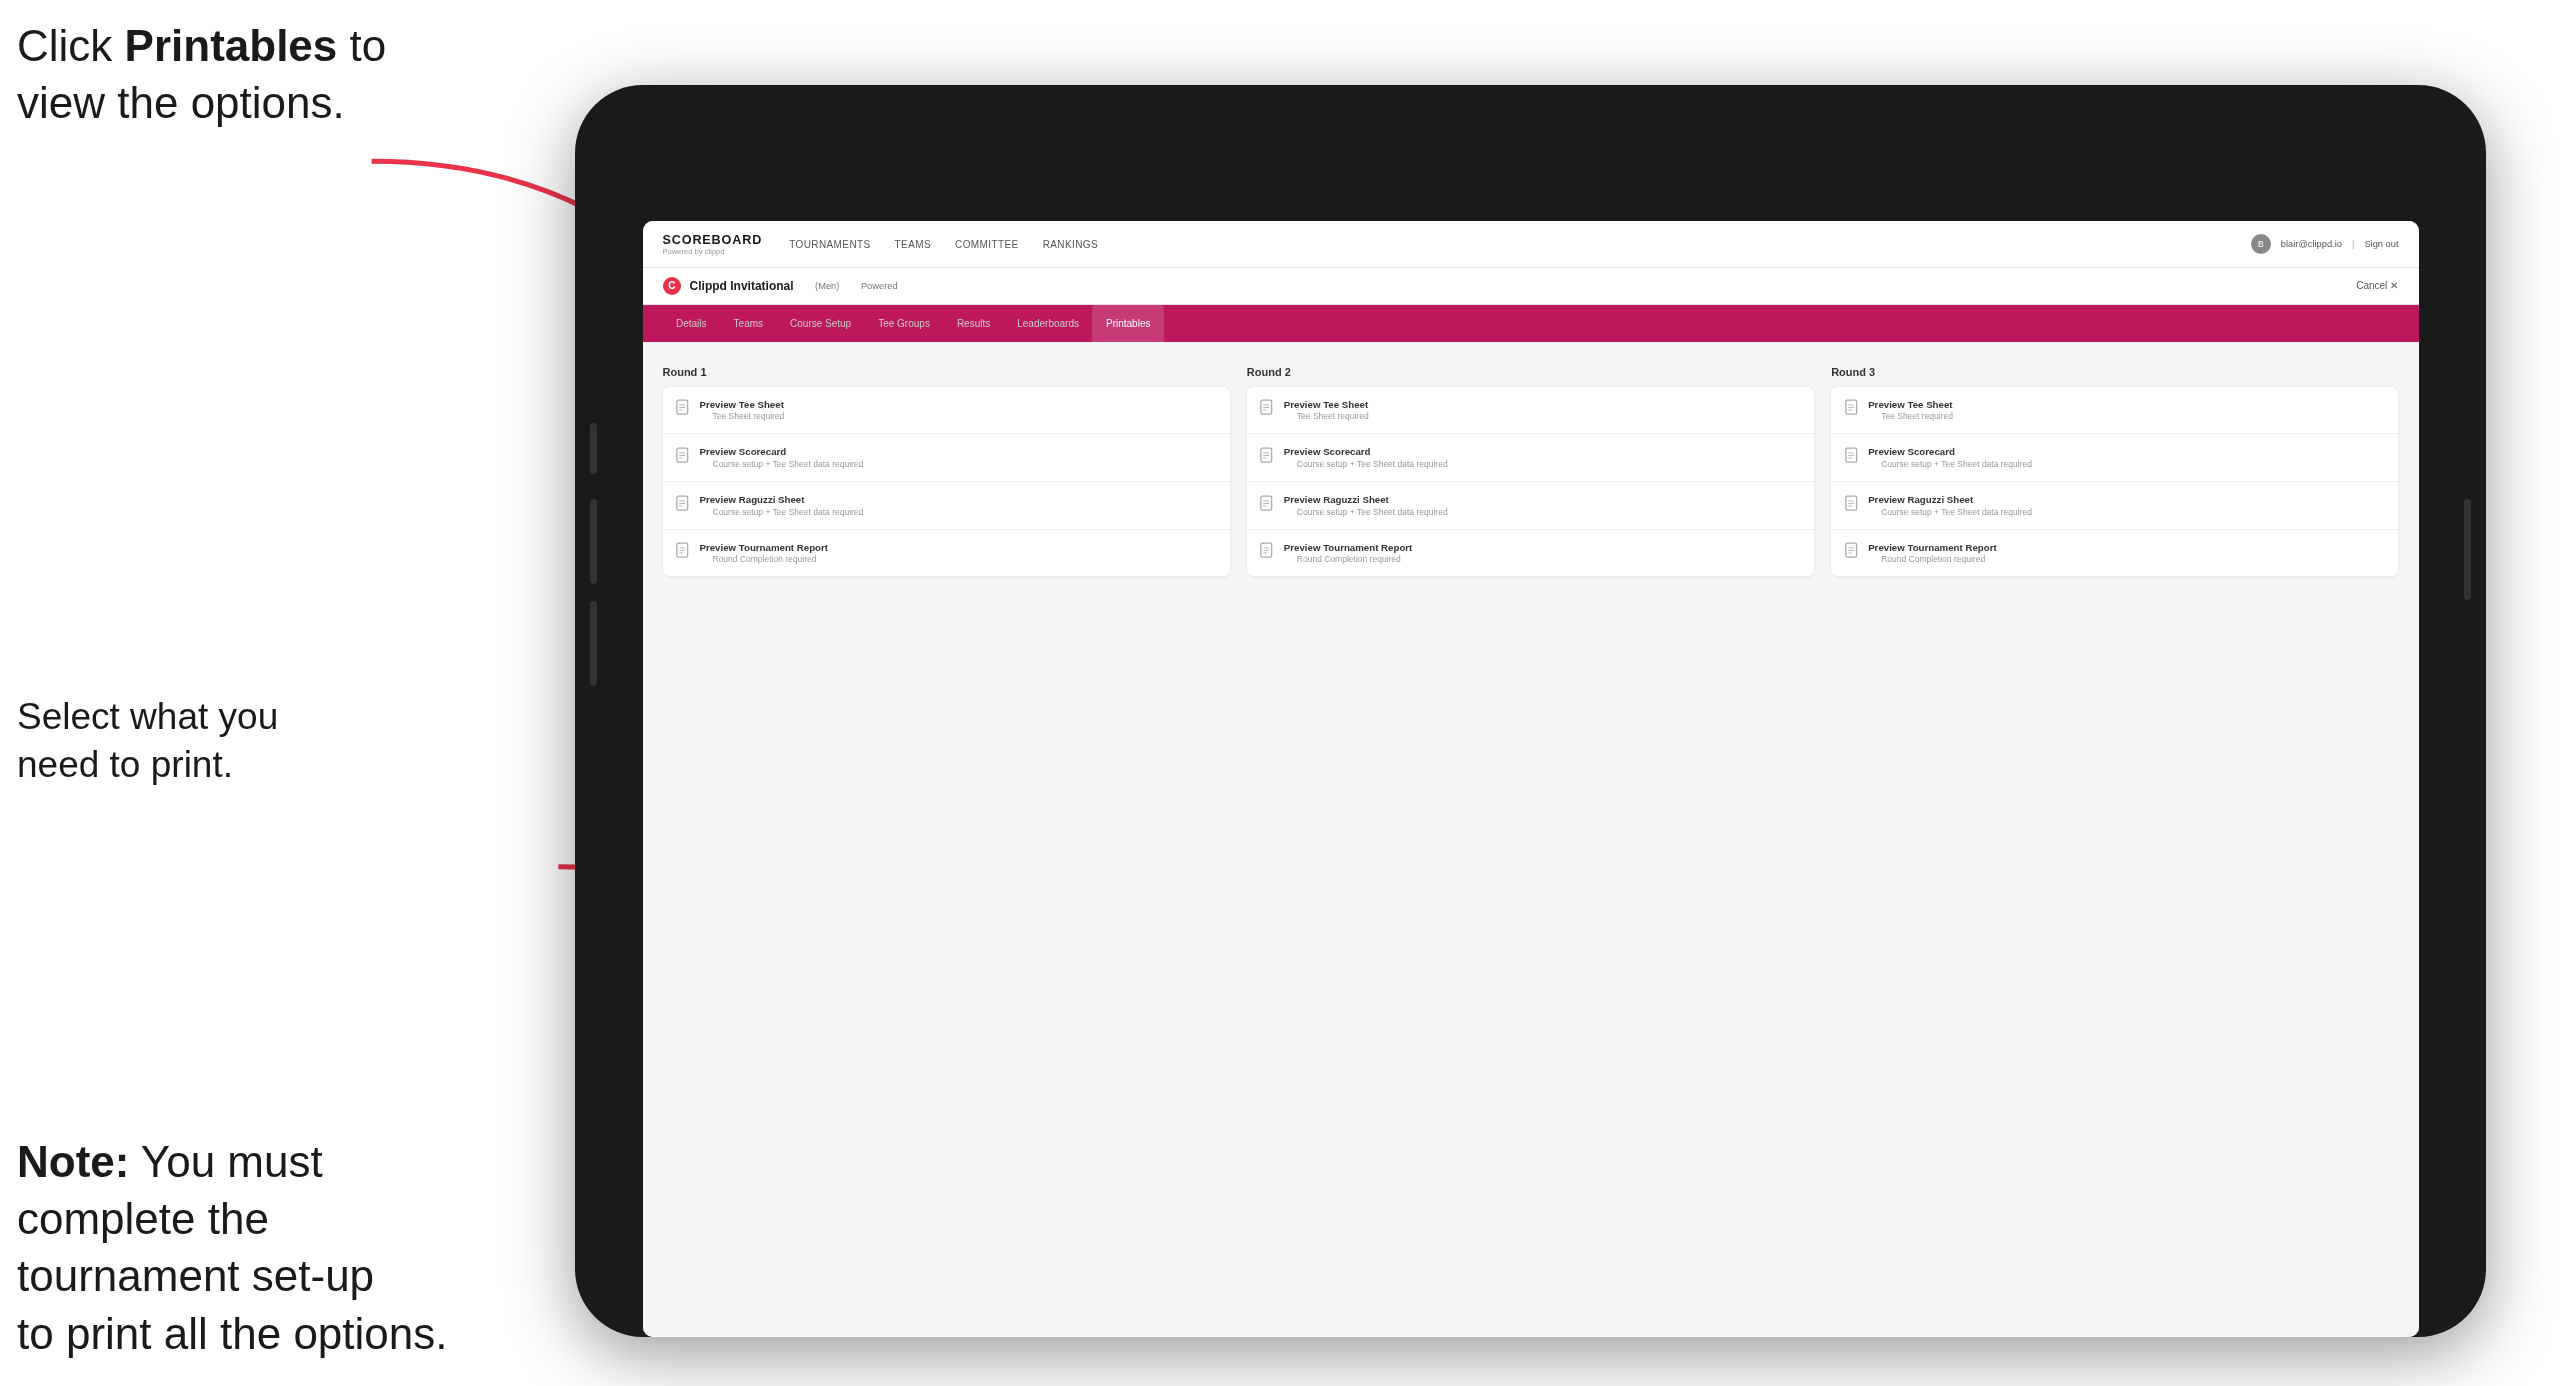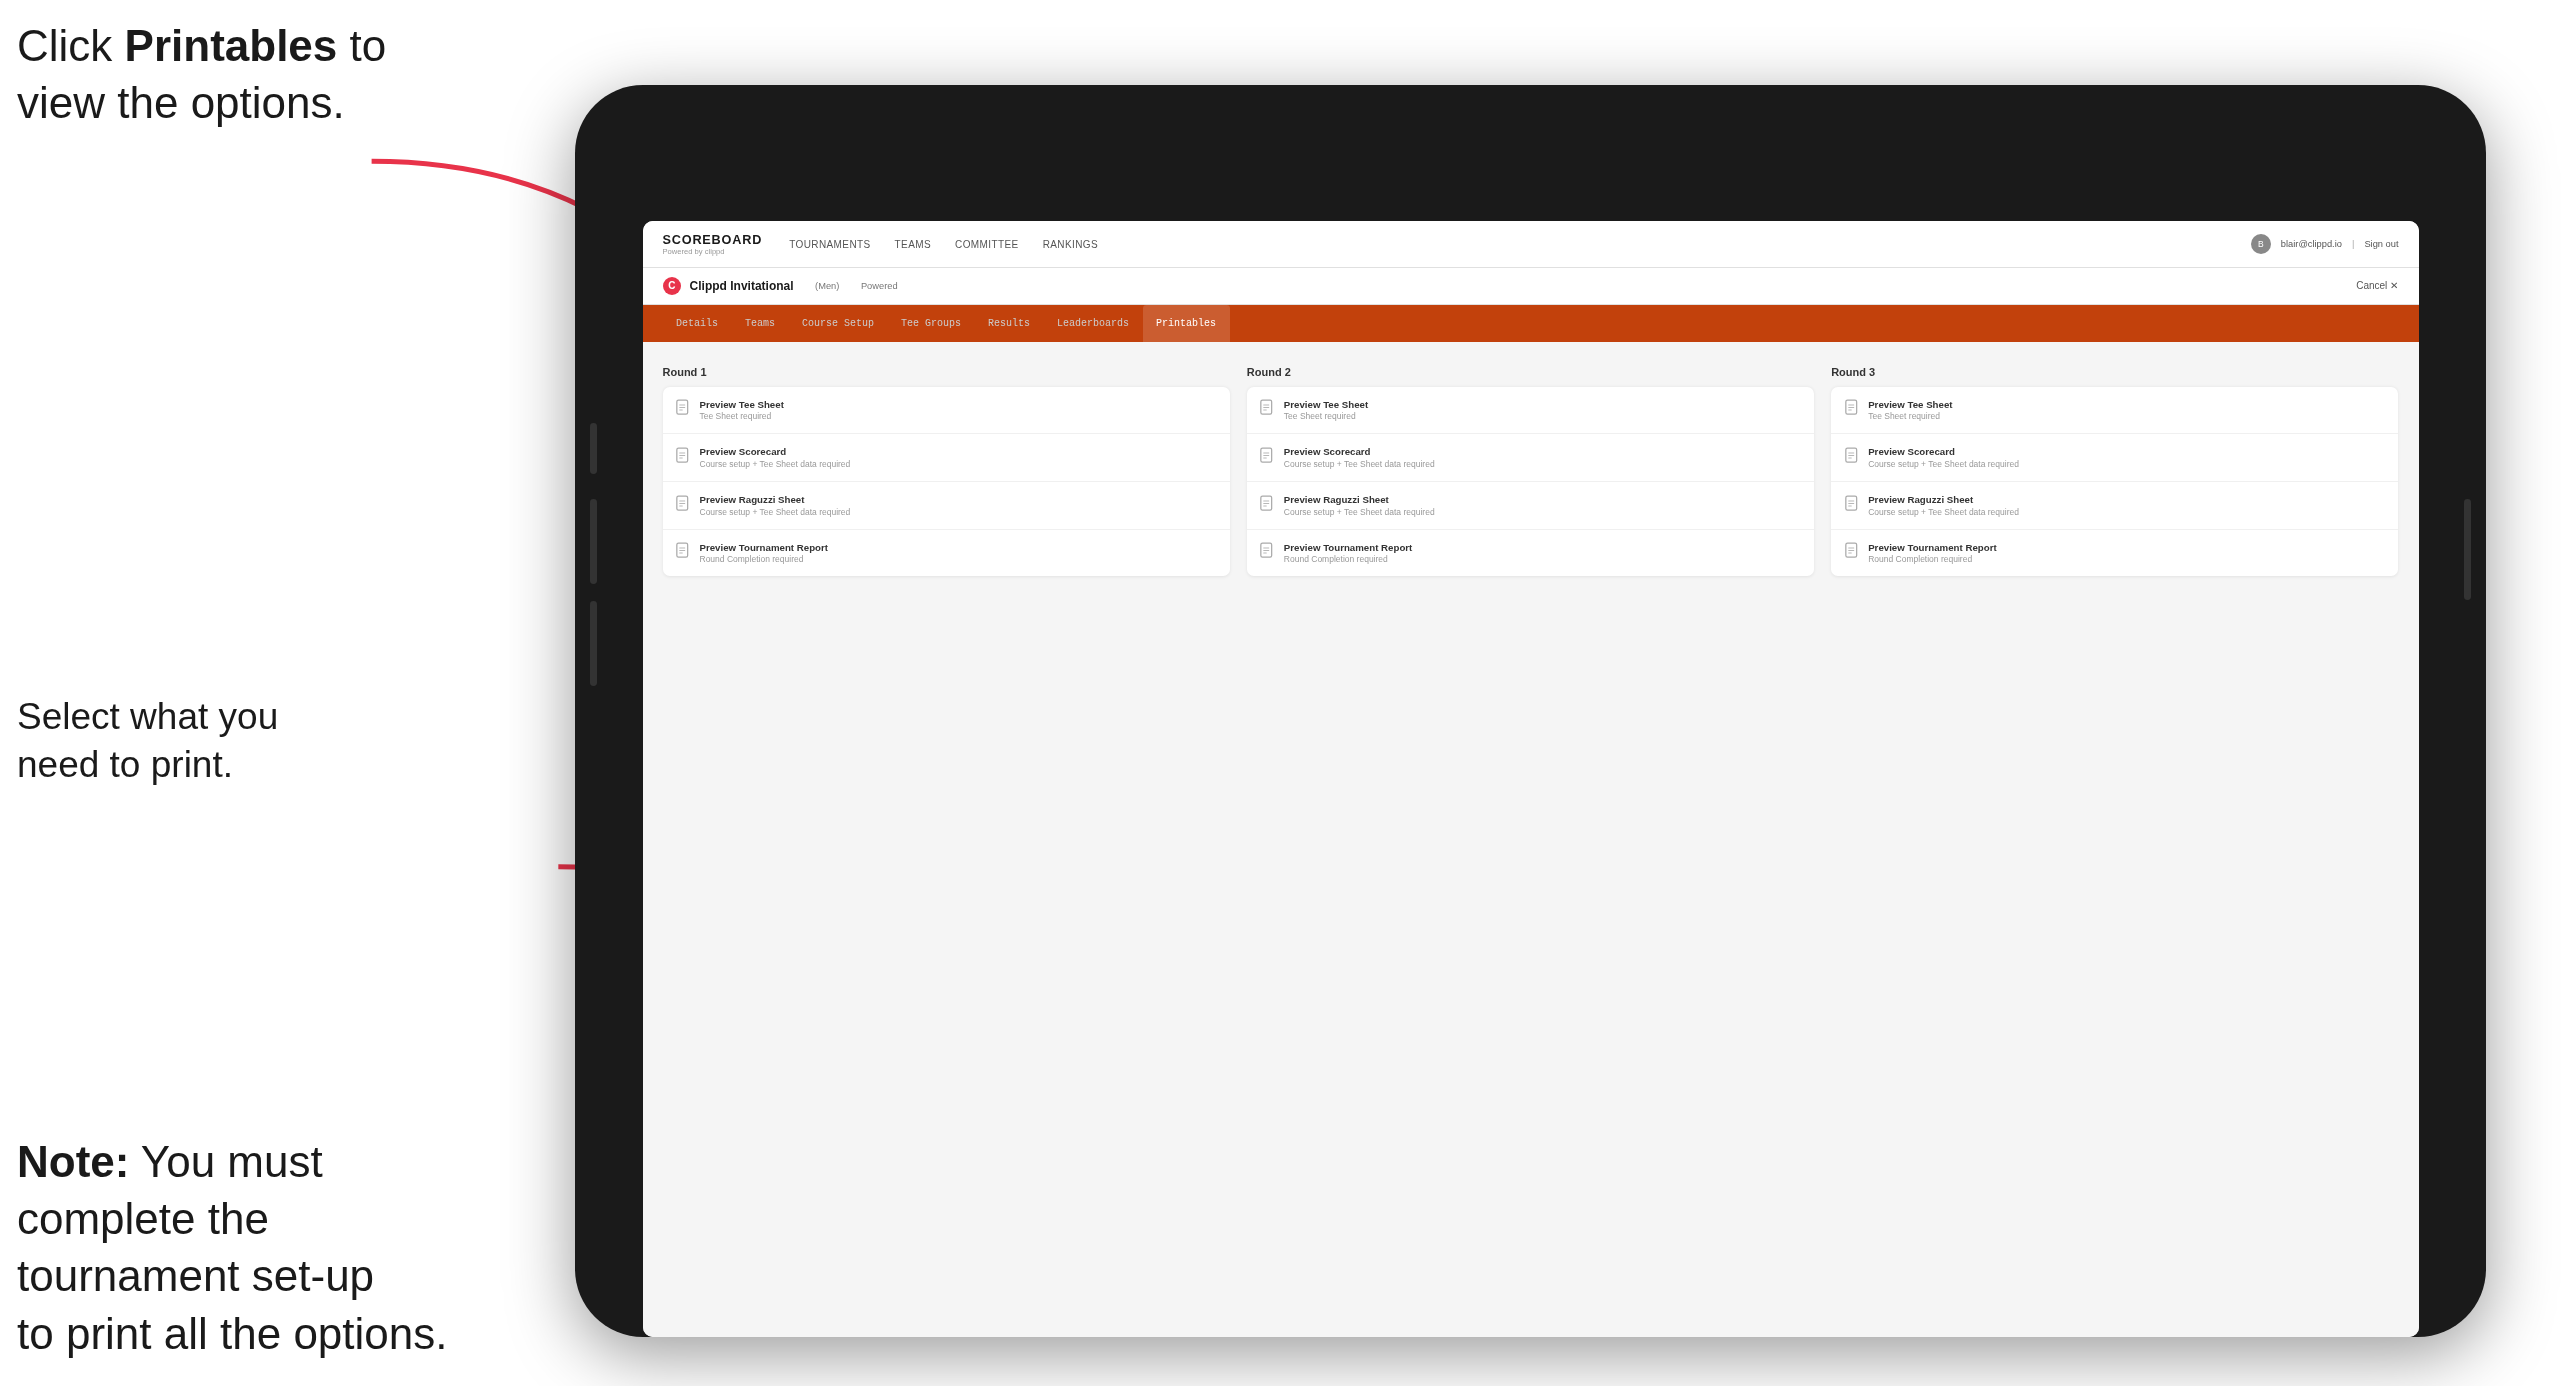--- a/index.html
+++ b/index.html
@@ -175,27 +175,26 @@
     }
 
     .cancel-btn {
       font-size: 10px;
       color: #555;
       cursor: pointer;
     }
 
     
     .sub-nav {
-      background: #c2410c;
+      background: #be185d;
       display: flex;
       align-items: center;
       padding: 0 20px;
       height: 37px;
       flex-shrink: 0;
-      font-family: Liberation Mono, monospace;
     }
 
     .sub-nav-item {
       font-size: 10px;
       color: #ccc;
       padding: 0 13.5px;
       height: 37px;
       display: flex;
       align-items: center;
       cursor: pointer;
@@ -261,20 +260,21 @@
     .print-title {
       font-size: 9.7px;
       font-weight: 600;
       color: #333;
       margin-bottom: 1.7px;
     }
 
     .print-subtitle {
       font-size: 8.5px;
       color: #999;
+      margin-left: 13px;
     }
 
     
     svg.arrow-svg {
       position: absolute;
     }
   </style>
 </head>
 <body>
 

